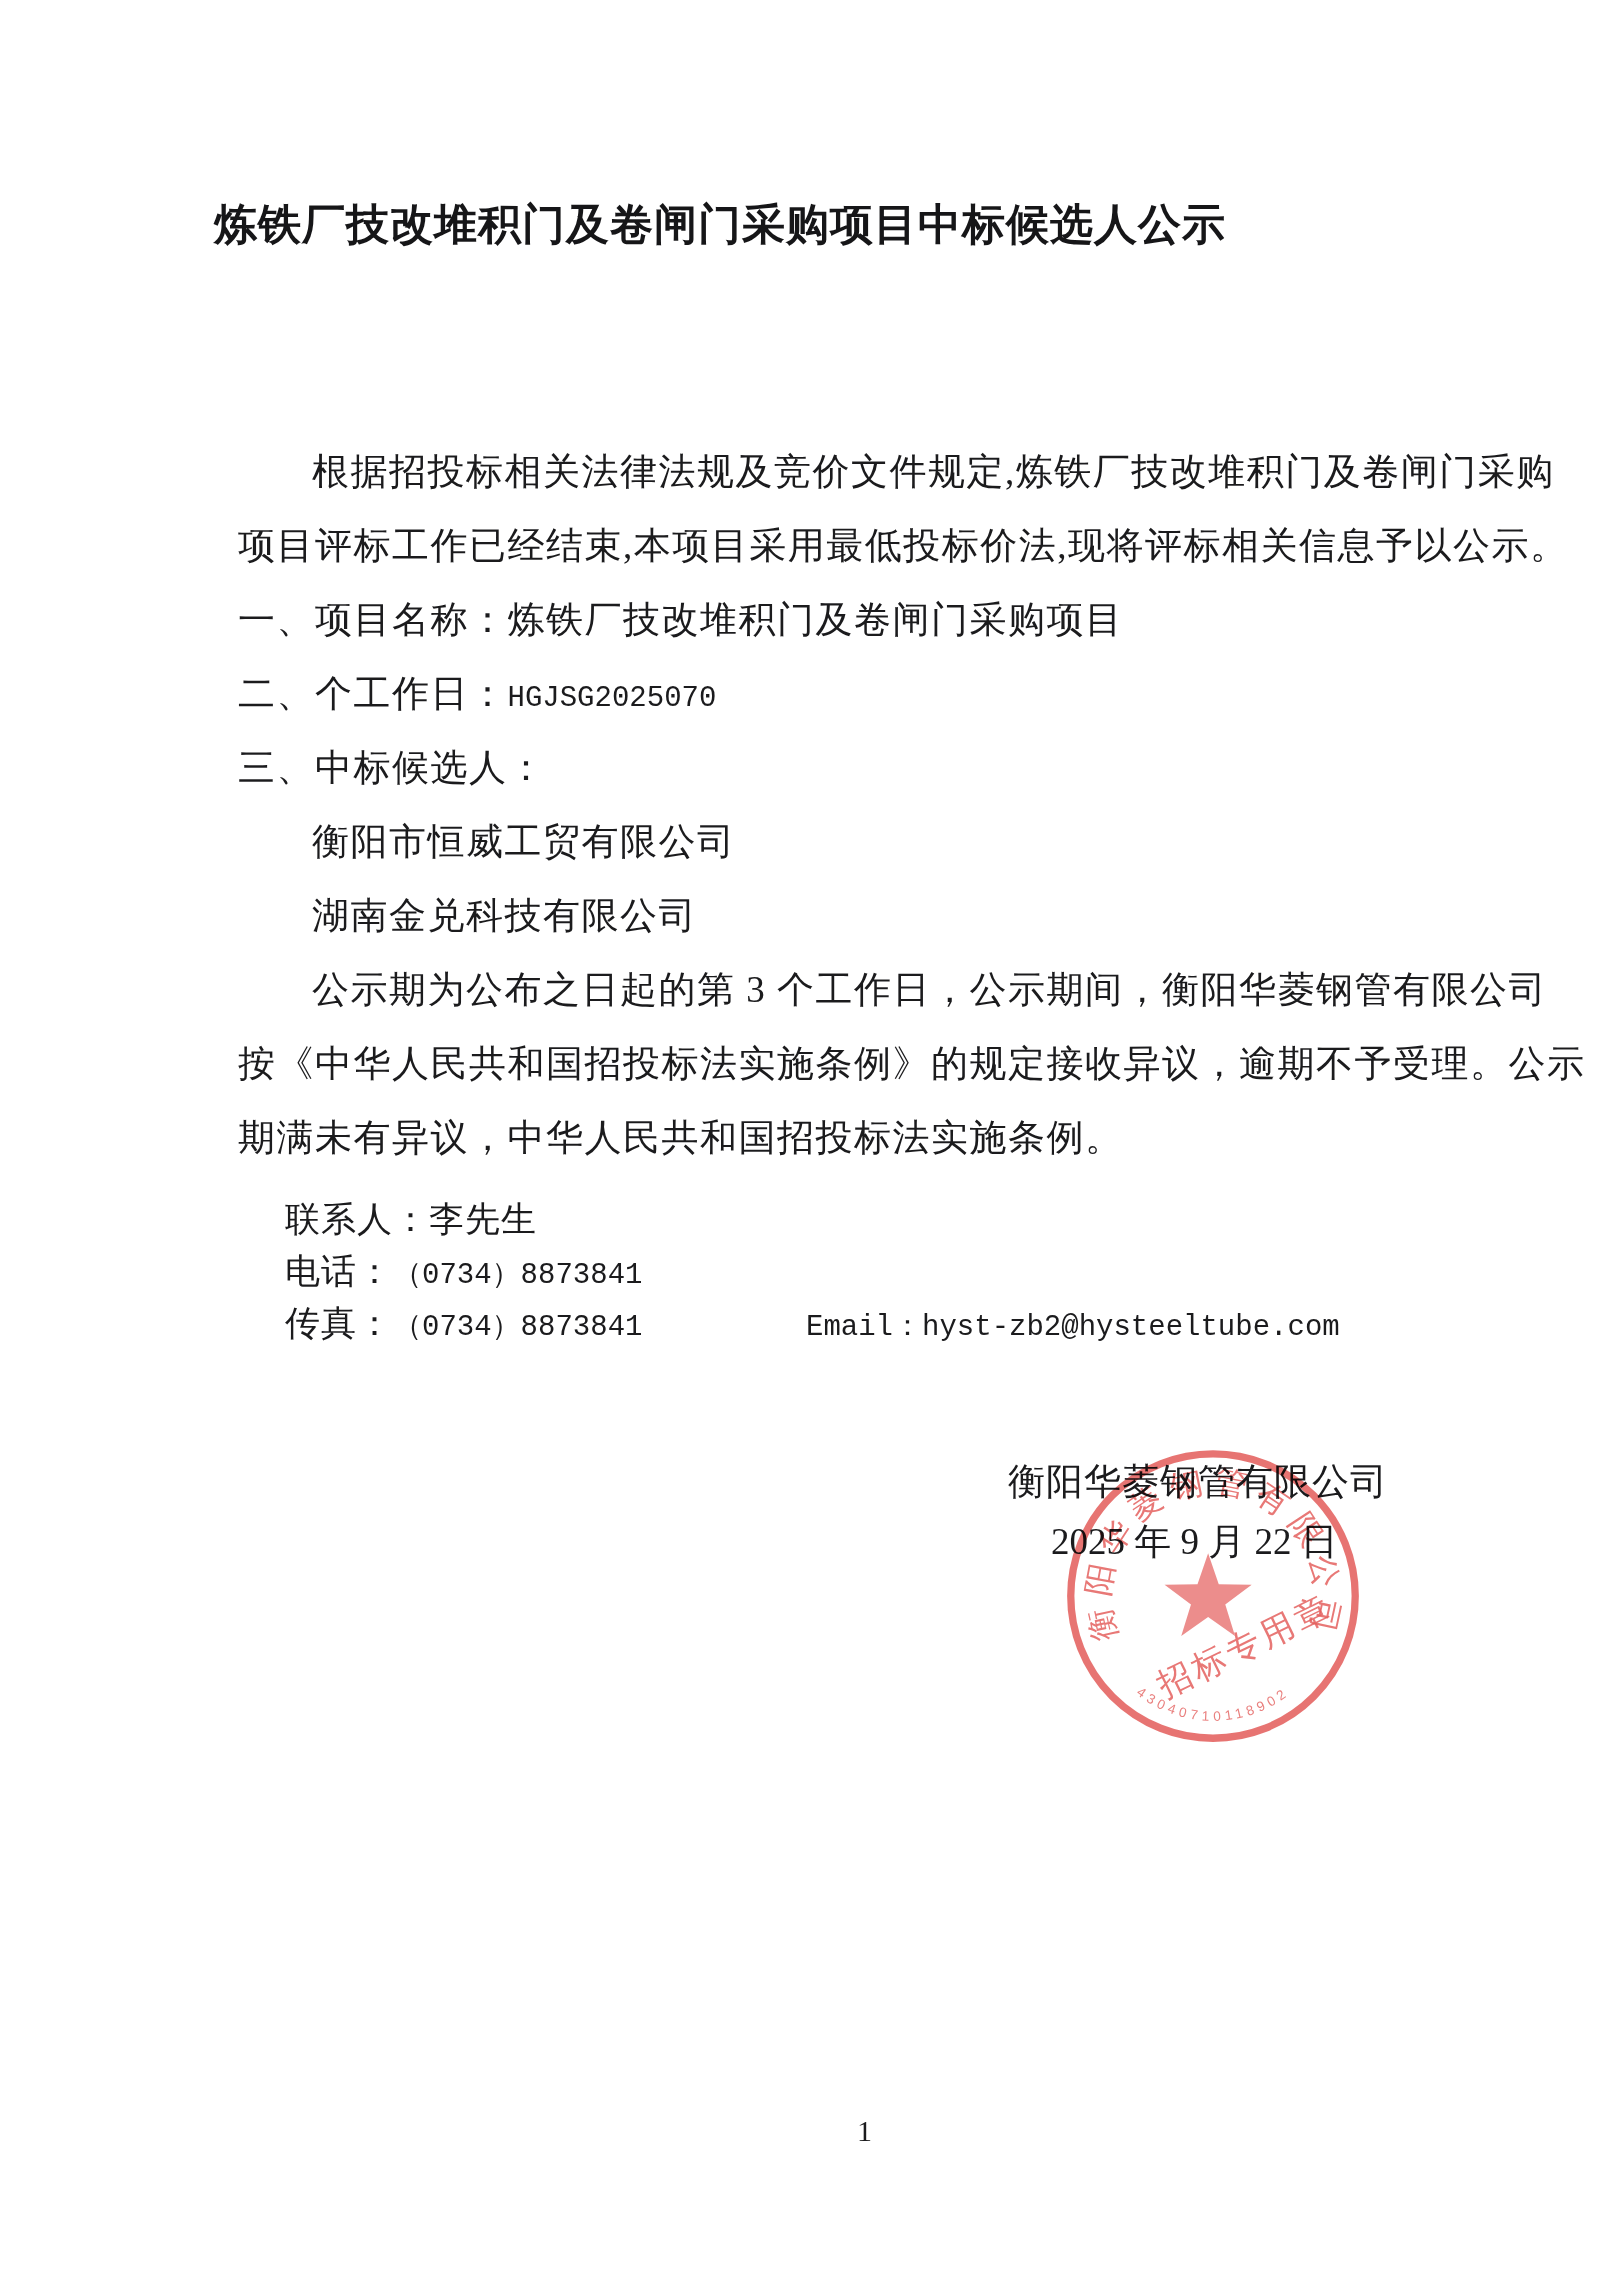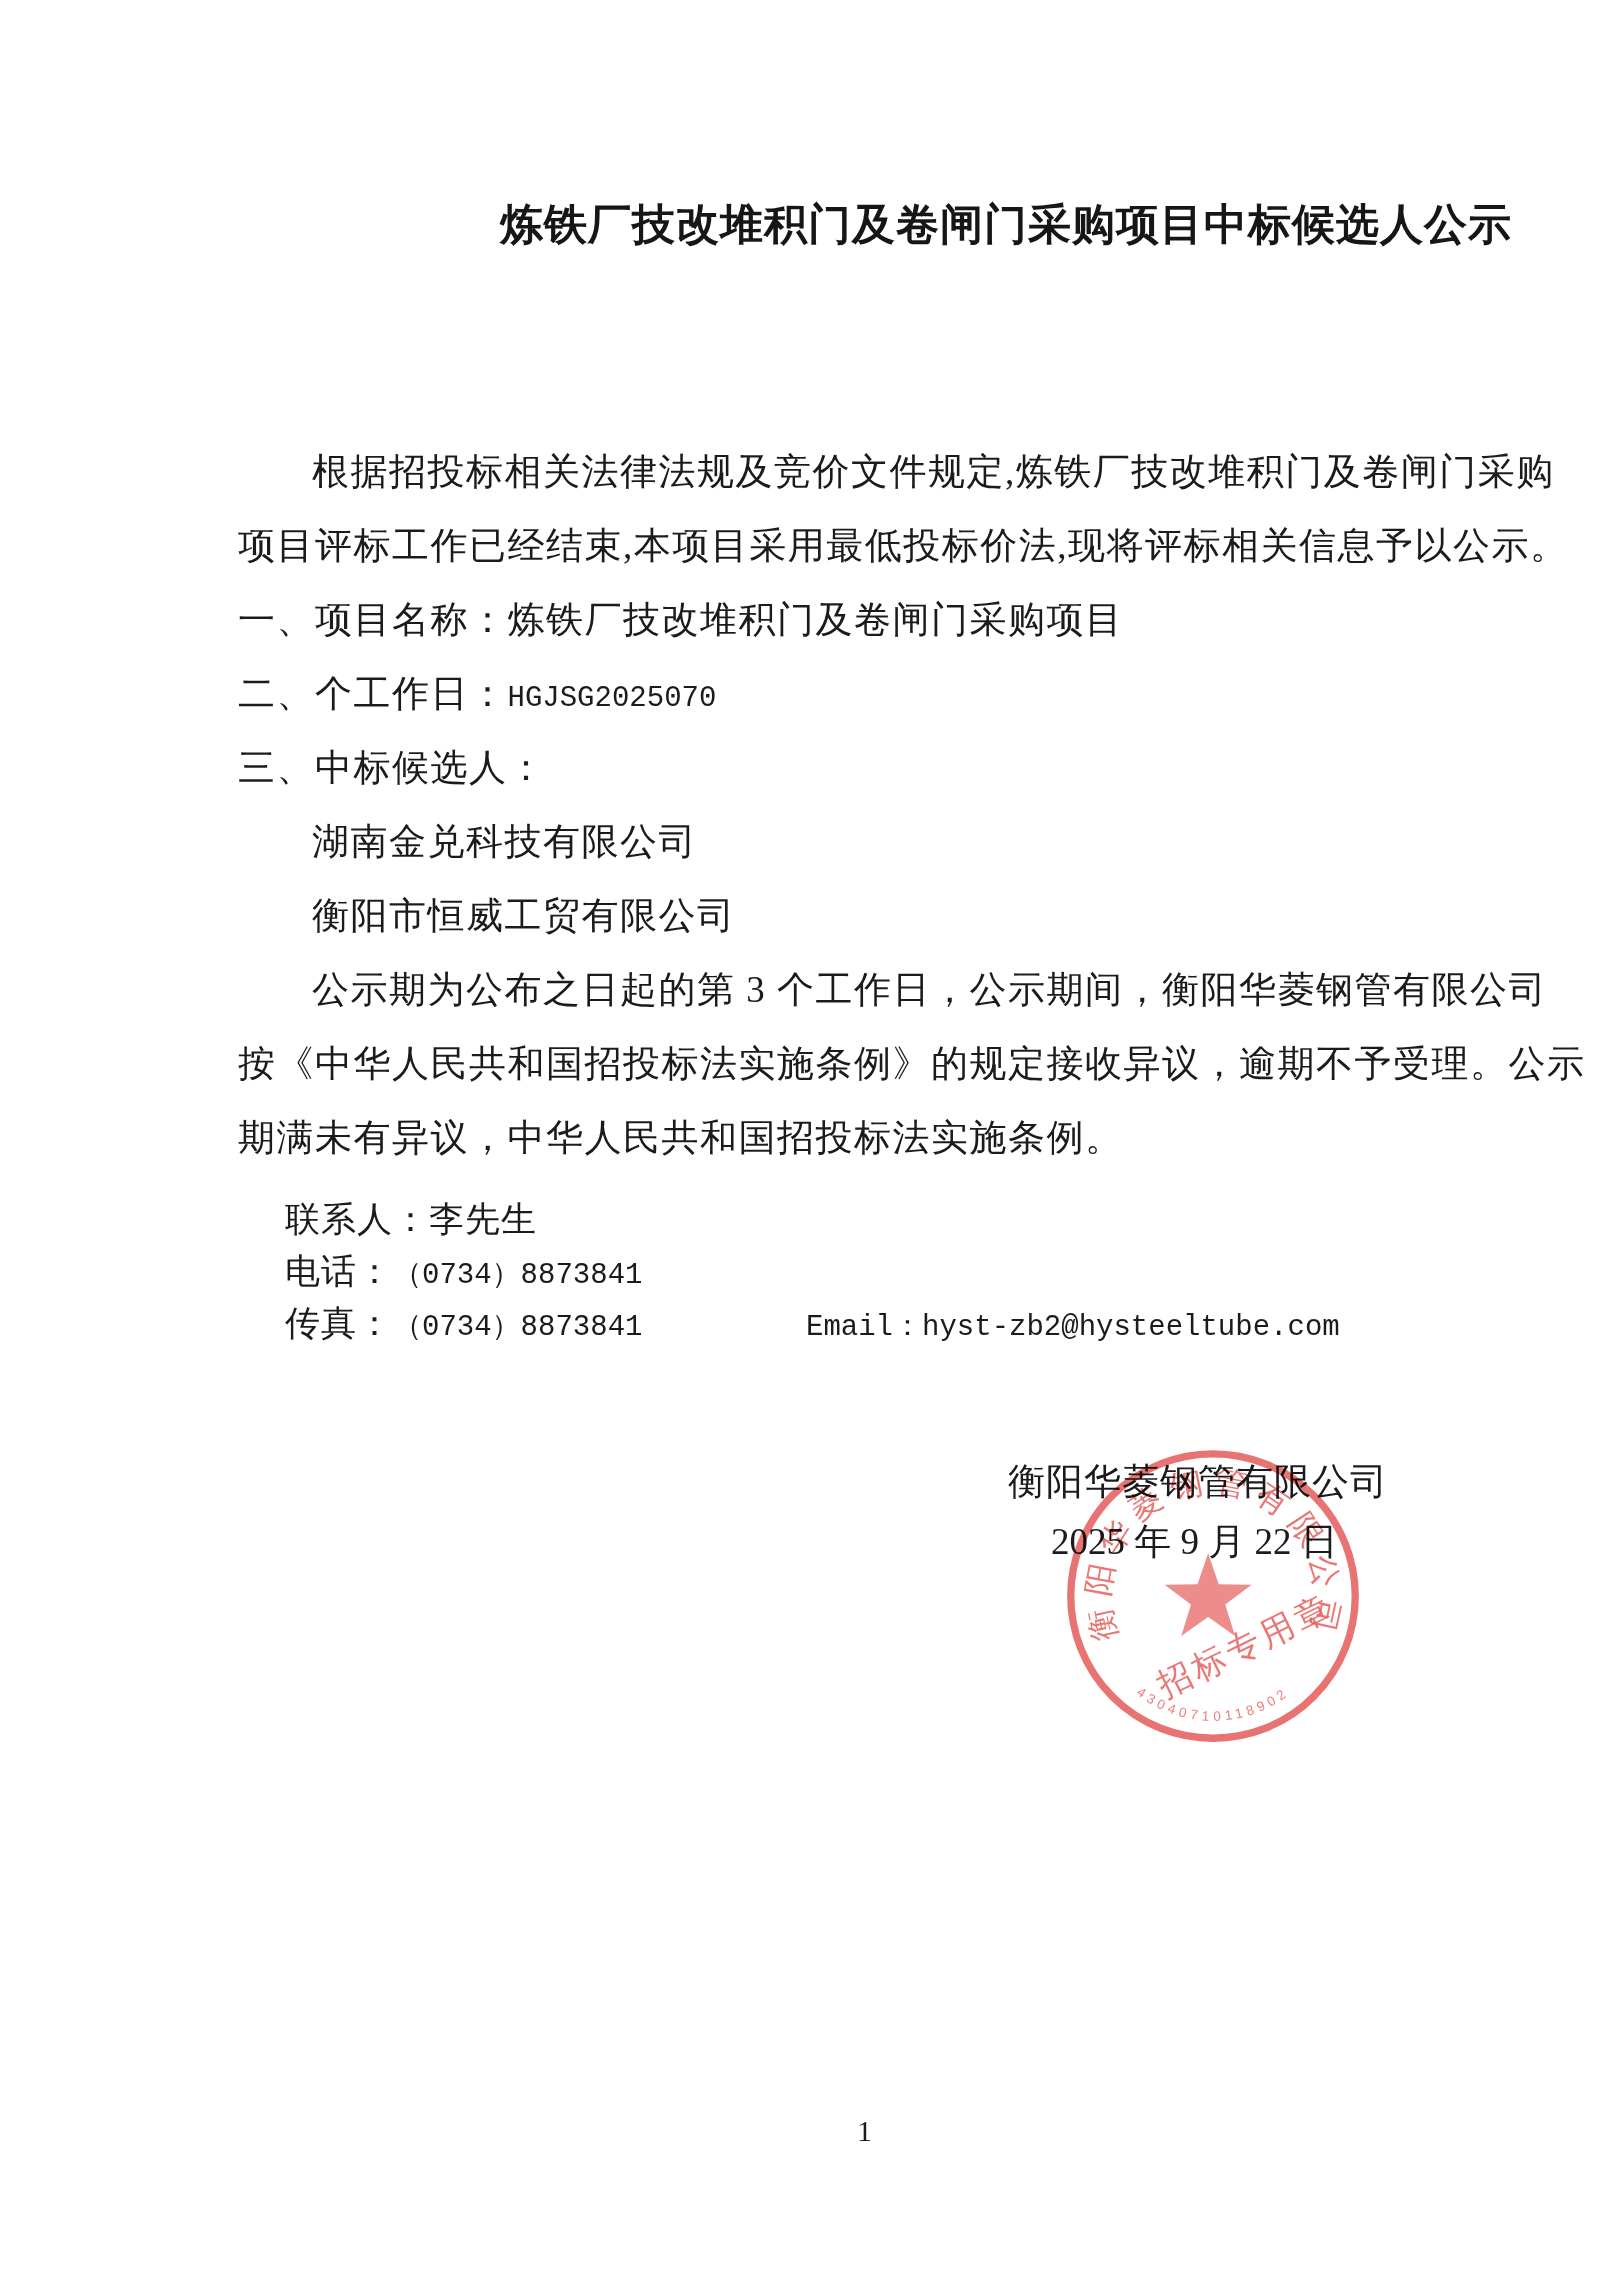--- a/index.html
+++ b/index.html
@@ -6,21 +6,21 @@
   .page{
     position:relative;
     width:1622px;height:2291px;
     background:#ffffff;
     overflow:hidden;
     font-family:"Liberation Serif","DejaVu Serif",serif;
     color:#1b1b1d;
   }
   .title{
     position:absolute;left:214px;top:198px;width:1298px;
-    text-align:right;
+    text-align:left;
     font-family:"Liberation Sans","DejaVu Sans",sans-serif;
     font-weight:bold;font-size:43px;line-height:53px;letter-spacing:1px;
     color:#161618;
   }
   .body-block{
     position:absolute;left:214px;top:435px;width:1307px;
     font-size:37px;letter-spacing:1.5px;margin-left:24px;
   }
   .bline{height:74px;line-height:74px;white-space:nowrap;}
   .indent{padding-left:74px;}
@@ -58,22 +58,22 @@
 <div class="page">
 
   <div class="title">炼铁厂技改堆积门及卷闸门采购项目中标候选人公示</div>
 
   <div class="body-block">
     <div class="bline indent">根据招投标相关法律法规及竞价文件规定,炼铁厂技改堆积门及卷闸门采购</div>
     <div class="bline">项目评标工作已经结束,本项目采用最低投标价法,现将评标相关信息予以公示。</div>
     <div class="bline">一、项目名称：炼铁厂技改堆积门及卷闸门采购项目</div>
     <div class="bline"><span>二、个工作日：</span><span class="latin">HGJSG2025070</span></div>
     <div class="bline">三、中标候选人：</div>
+    <div class="bline indent">衡阳市恒威工贸有限公司</div>
     <div class="bline indent">湖南金兑科技有限公司</div>
-    <div class="bline indent">衡阳市恒威工贸有限公司</div>
     <div class="bline indent">公示期为公布之日起的第 3 个工作日，公示期间，衡阳华菱钢管有限公司</div>
     <div class="bline">按《中华人民共和国招投标法实施条例》的规定接收异议，逾期不予受理。公示</div>
     <div class="bline">期满未有异议，中华人民共和国招投标法实施条例。</div>
   </div>
 
   <div class="contact-block">
     <div class="cline"><span>联系人：</span><span>李先生</span></div>
     <div class="cline"><span>电话：</span><span class="latin">（0734）8873841</span></div>
     <div class="cline"><span>传真：</span><span class="latin">（0734）8873841</span><span class="email-group"><span class="latin">Email：</span><span class="latin">hyst-zb2@hysteeltube.com</span></span></div>
   </div>

